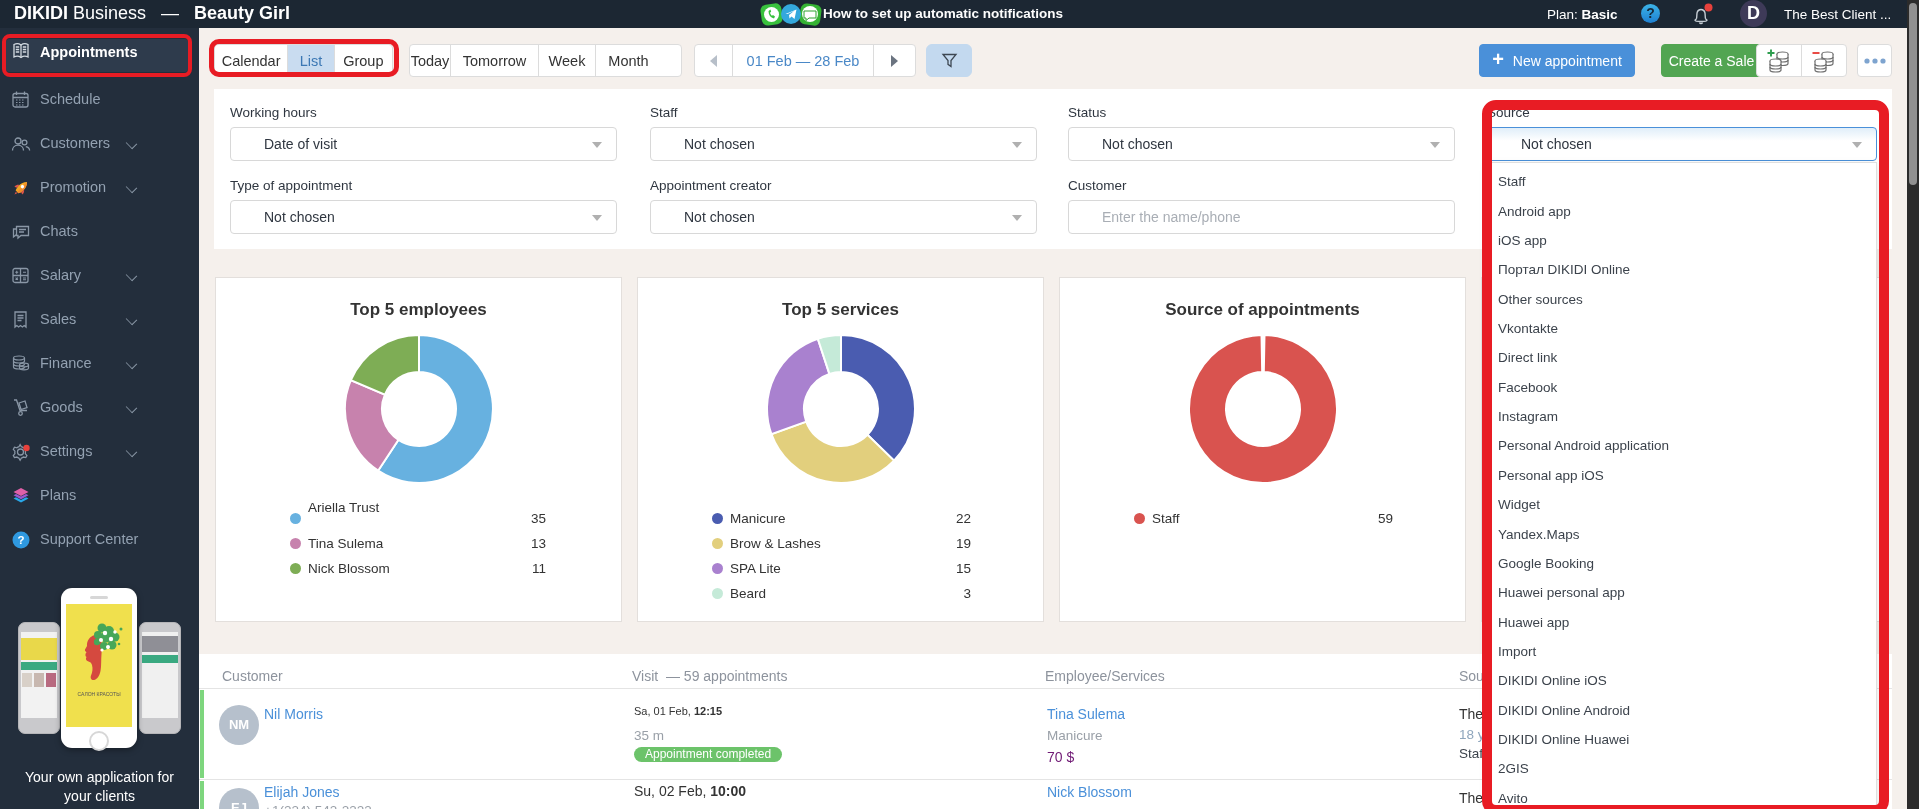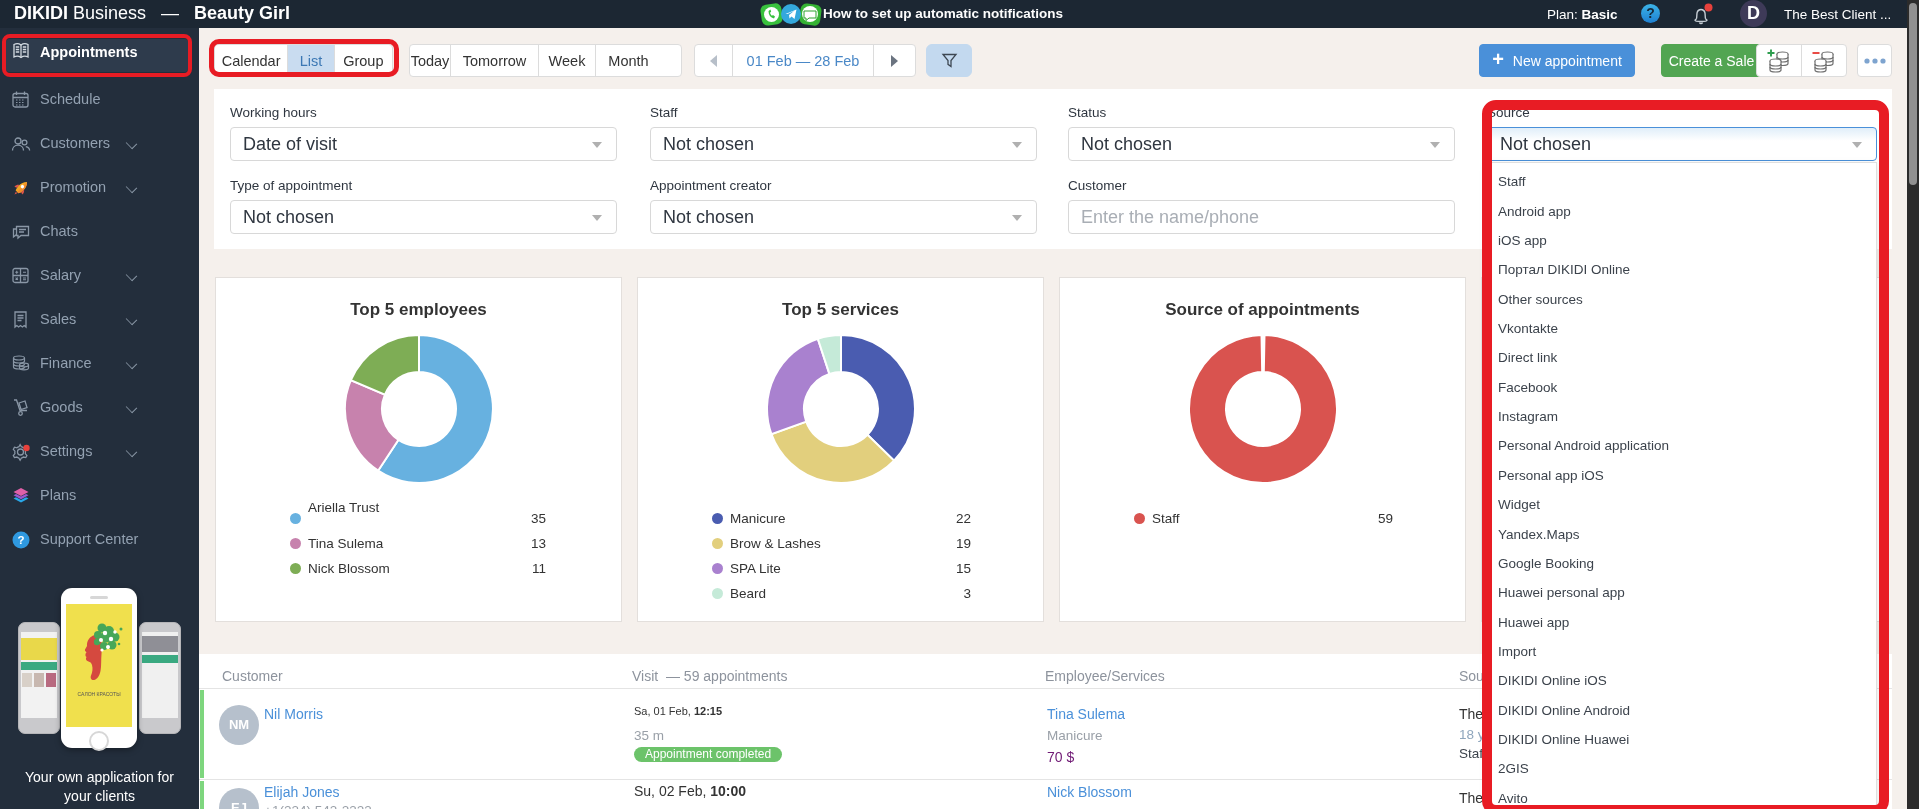--- a/index.html
+++ b/index.html
@@ -19,21 +19,21 @@
 #scrolltrack { position:absolute; left:1907px; top:0; width:12px; height:809px; background:#2b2b2b; }
 #scrollthumb { position:absolute; left:1909px; top:3px; width:8px; height:182px; background:#909090; border-radius:4px; }
 
 .btn { position:absolute; top:44px; height:33px; background:#fff; border:1px solid #dcdcdc; border-radius:4px; font-size:14.5px; color:#333; display:flex; align-items:center; justify-content:center; }
 .grp { position:absolute; top:44px; height:33px; background:#fff; border:1px solid #dcdcdc; border-radius:4px; display:flex; }
 .grp > div { display:flex; align-items:center; justify-content:center; font-size:14.5px; color:#333; border-right:1px solid #dcdcdc; }
 .grp > div:last-child { border-right:none; }
 
 #fpanel { position:absolute; left:214px; top:89px; width:1678px; height:160px; background:#fff; }
 .flabel { position:absolute; font-size:13.5px; color:#2f3640; }
-.fsel { position:absolute; width:387px; height:34px; background:#fff; border:1px solid #d8d8d8; border-radius:4px; font-size:18px; color:#2f3640; line-height:32px; padding-left:12px; }
+.fsel { position:absolute; width:387px; height:34px; background:#fff; border:1px solid #d8d8d8; border-radius:4px; font-size:14px; color:#2f3640; line-height:32px; padding-left:33px; }
 .fsel .car { position:absolute; right:14px; top:14px; width:0; height:0; border-left:5px solid transparent; border-right:5px solid transparent; border-top:6px solid #b0b0b0; }
 
 .card { position:absolute; top:277px; width:407px; height:345px; background:#fff; border:1px solid #e3dfdc; }
 .ctitle { position:absolute; top:300px; width:407px; text-align:center; font-size:17px; font-weight:bold; color:#333; }
 .leg { position:absolute; font-size:13.5px; color:#333; }
 .dot { position:absolute; width:11px; height:11px; border-radius:50%; }
 .lval { position:absolute; font-size:13.5px; color:#333; text-align:right; width:40px; }
 
 #table { position:absolute; left:199px; top:654px; width:1693px; height:155px; background:#fff; }
 .thead { position:absolute; top:668px; font-size:14px; color:#8d939d; }

